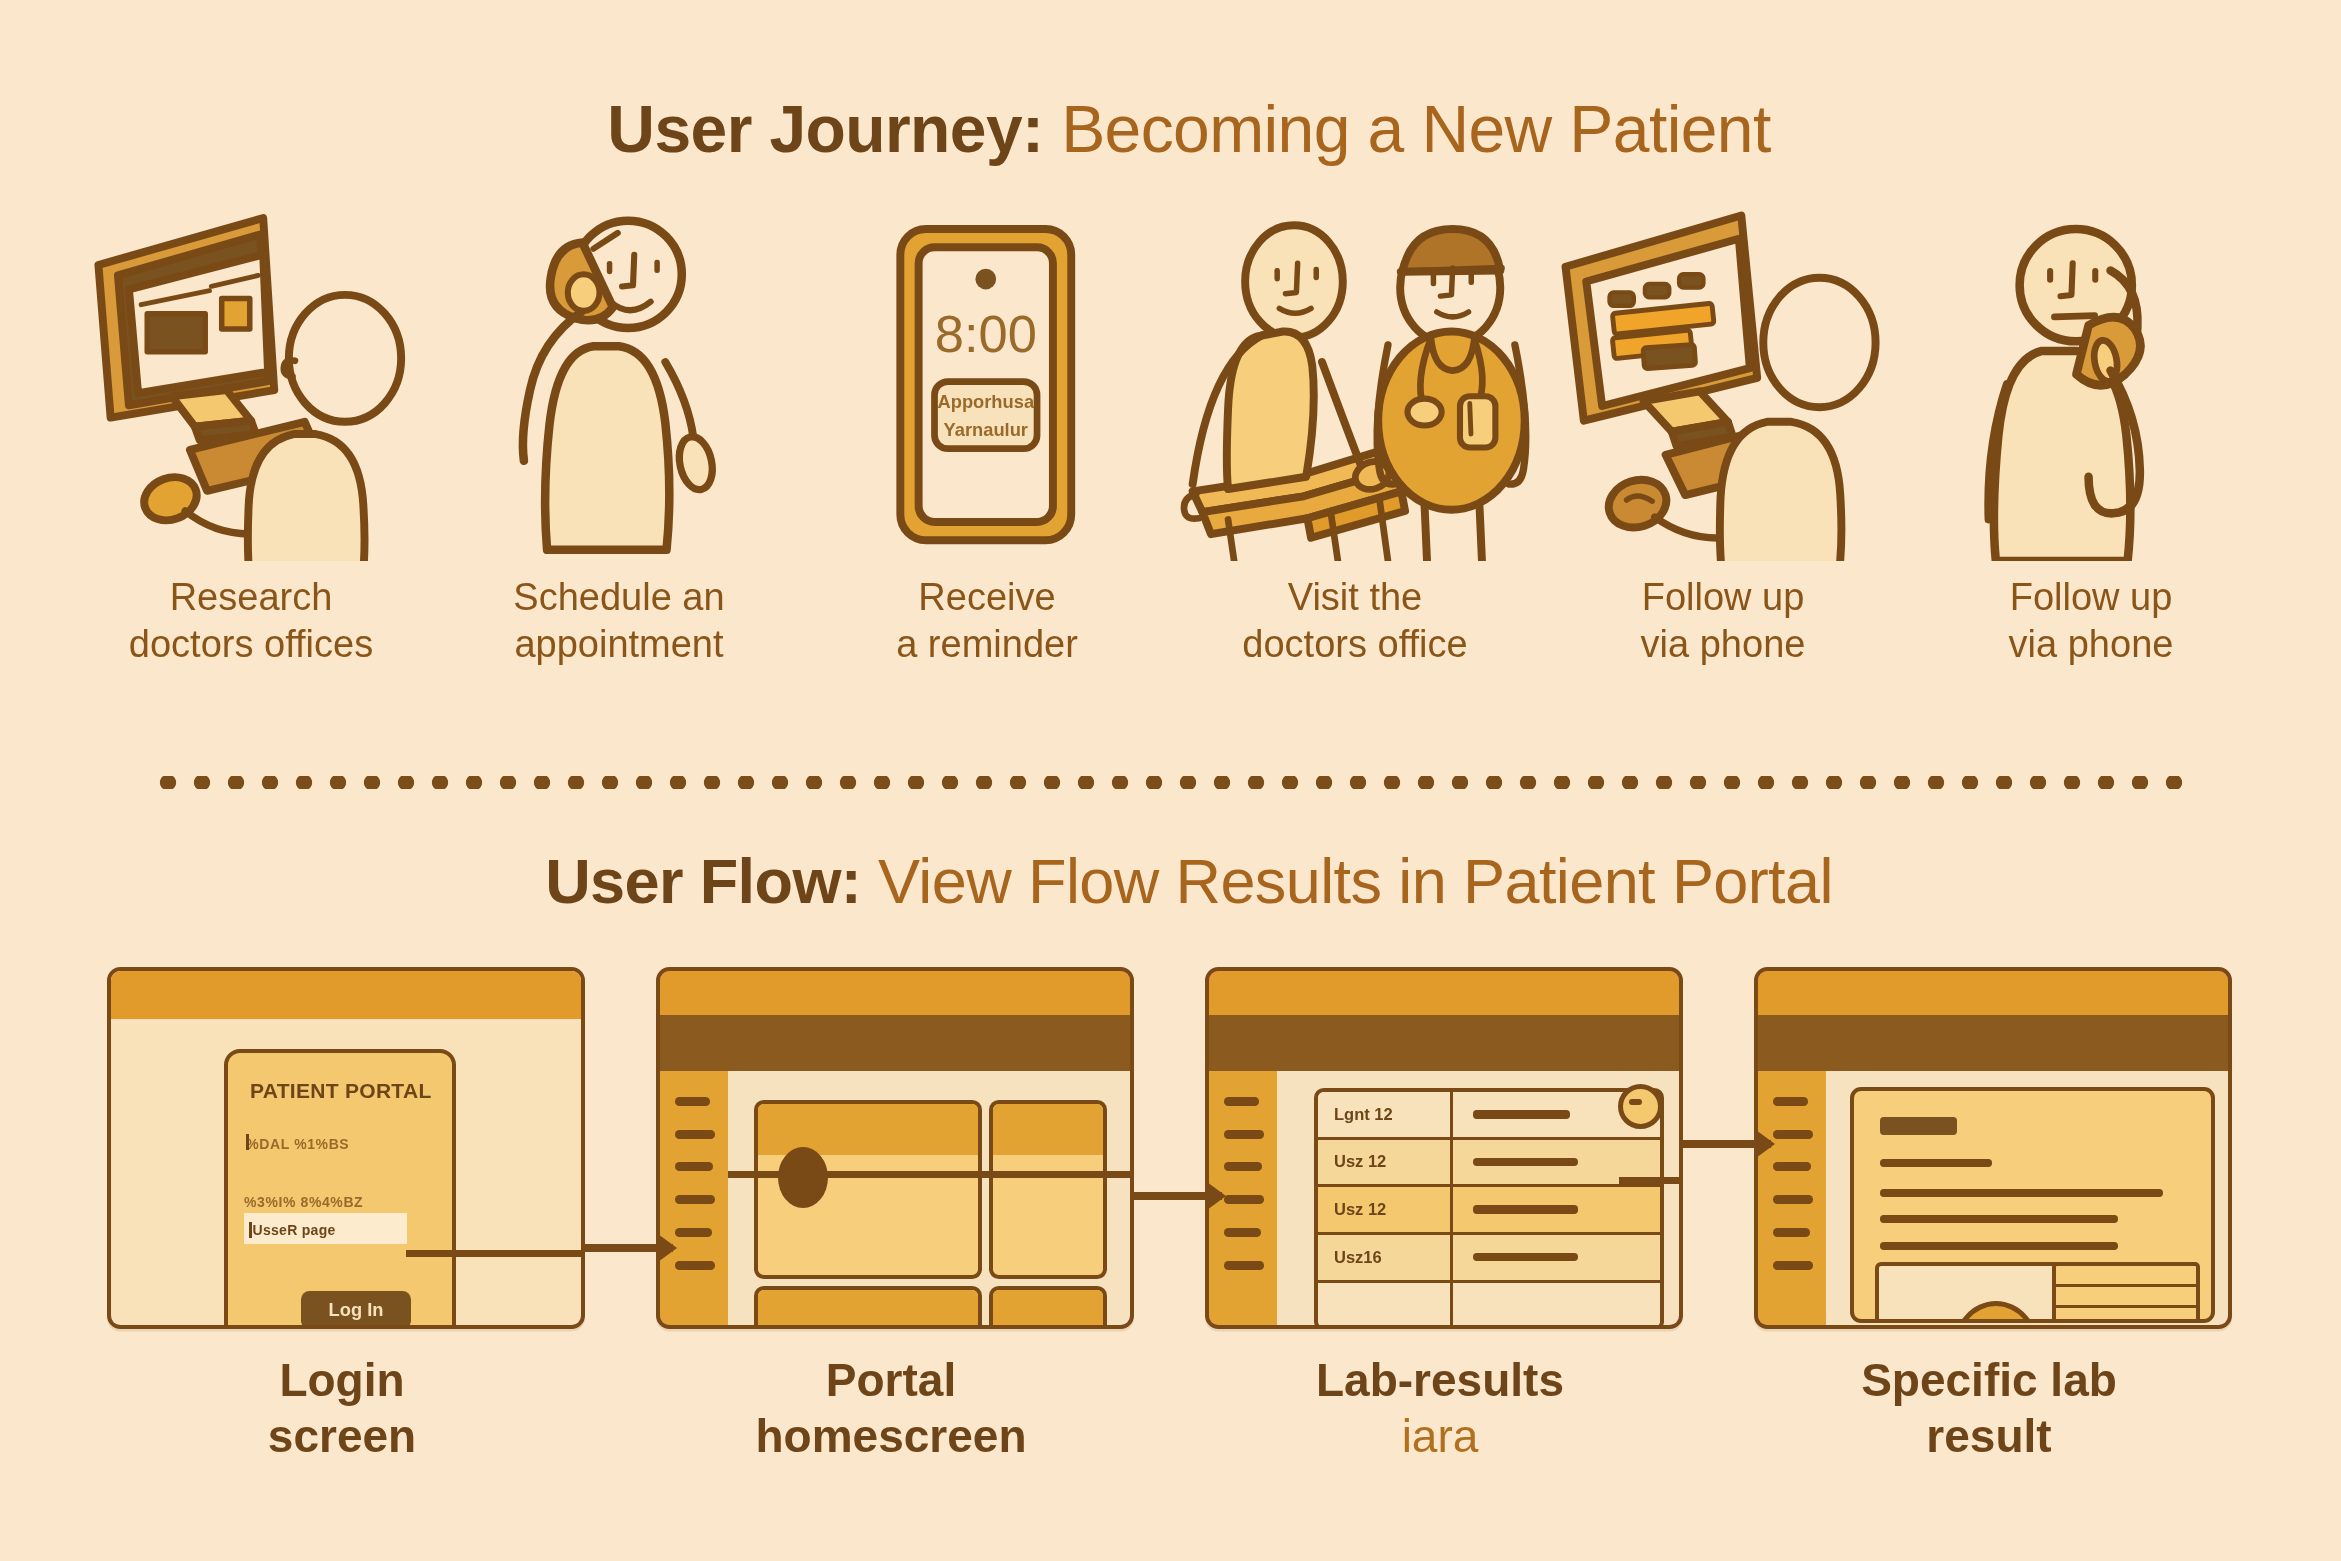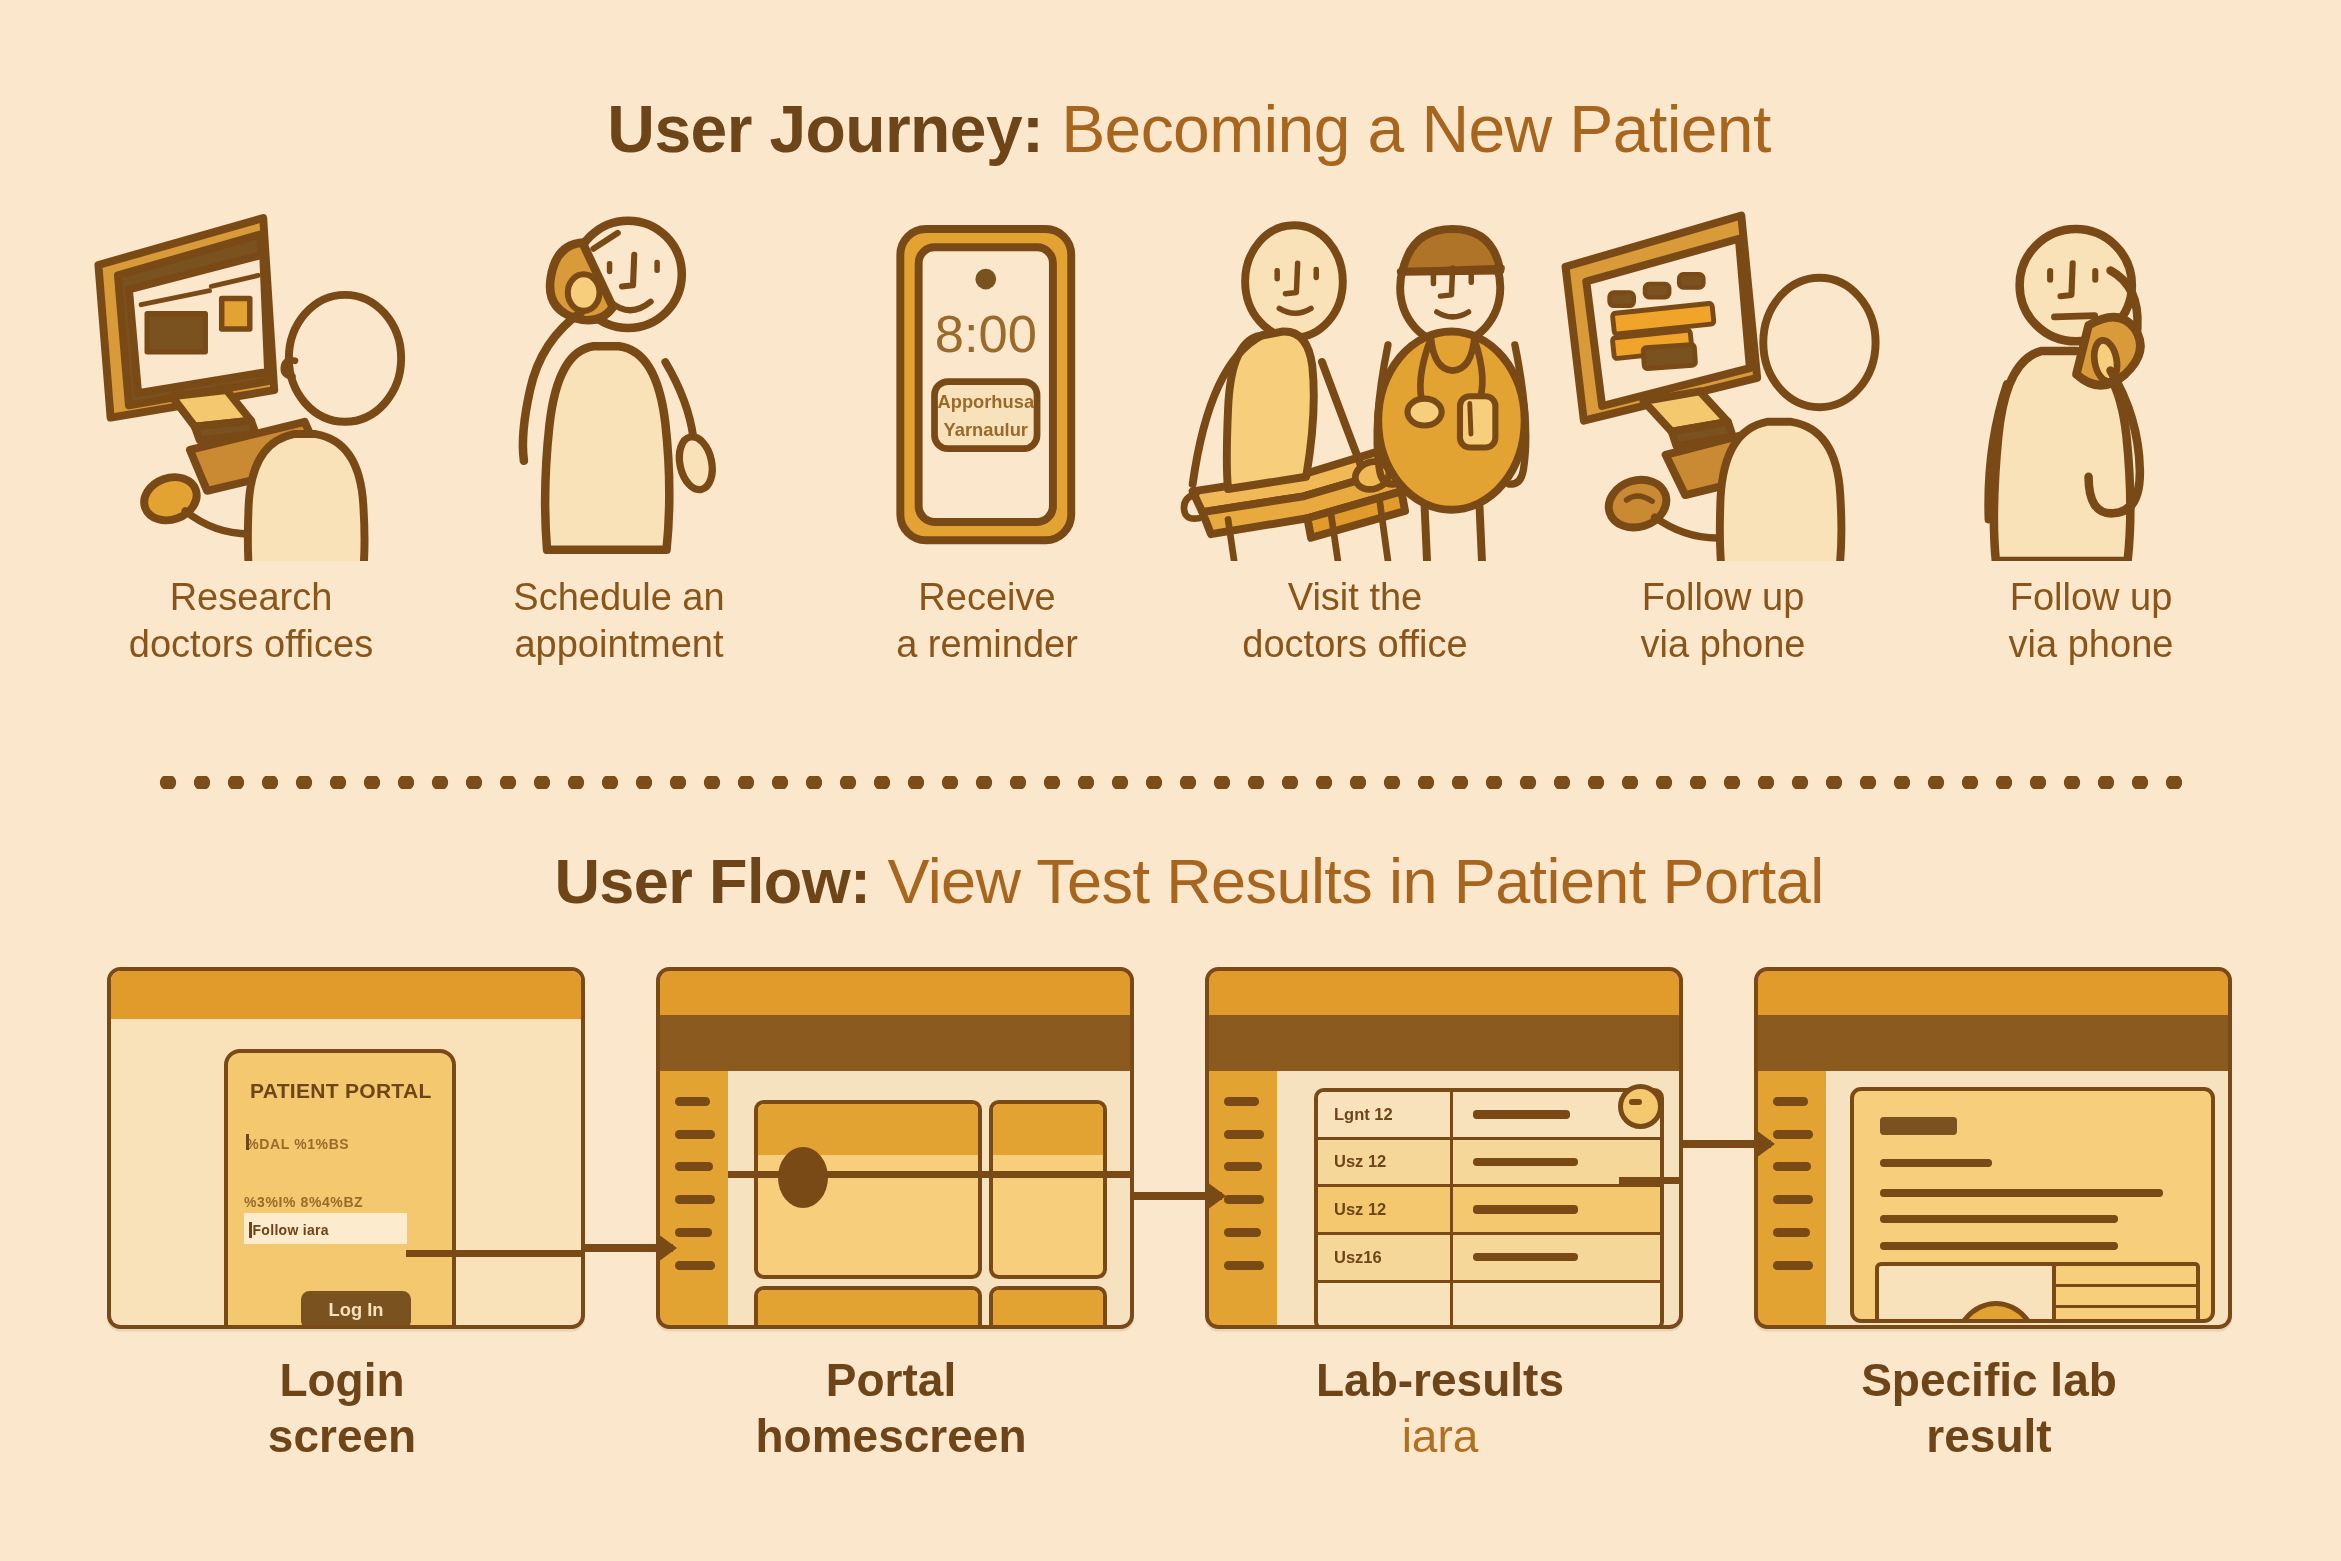--- a/index.html
+++ b/index.html
@@ -283,41 +283,41 @@
       </svg>
     </div>
     <div class="j-caption">Follow up
 via phone</div>
   </div>
 </div>
 
 <div id="divider"></div>
 
 <div class="title" id="flow-title">
-  <span class="t-strong">User Flow:</span><span class="t-light"> View Test Results in Patient Portal</span>
+  <span class="t-strong">User Flow:</span><span class="t-light"> View Flow Results in Patient Portal</span>
 </div>
 
 <div id="flow-row">
 
   <div class="f-step">
     <div class="screen">
       <div class="login-body"></div>
       <div class="login-top"></div>
       <div class="login-card">
         <div class="lc-title">PATIENT PORTAL</div>
         <div class="lc-lbl" style="top:83px;">%DAL %1%BS</div>
         <div class="lc-caret" style="left:18.3px; top:81px;"></div>
         <div class="lc-field" style="top:120px;margin-top:40px;">
           <div class="lc-caret" style="left:4.9px; top:6.7px;"></div>
           <div class="lc-ftxt">sea spiden</div>
         </div>
         <div class="lc-lbl" style="top:141px; left:16px;">%3%I% 8%4%BZ</div>
         <div class="lc-field" style="top:162px;">
           <div class="lc-caret" style="left:4.9px; top:6.7px;"></div>
-          <div class="lc-ftxt">Follow iara</div>
+          <div class="lc-ftxt">UsseR page</div>
         </div>
         <div class="lc-btn">Log In</div>
       </div>
       <div class="conn-line" style="left:295px; top:279px; width:183px;"></div>
     </div>
     <div class="f-caption"><span>Login</span><br><span>screen</span></div>
   </div>
 
   <div class="f-step">
     <div class="screen">

